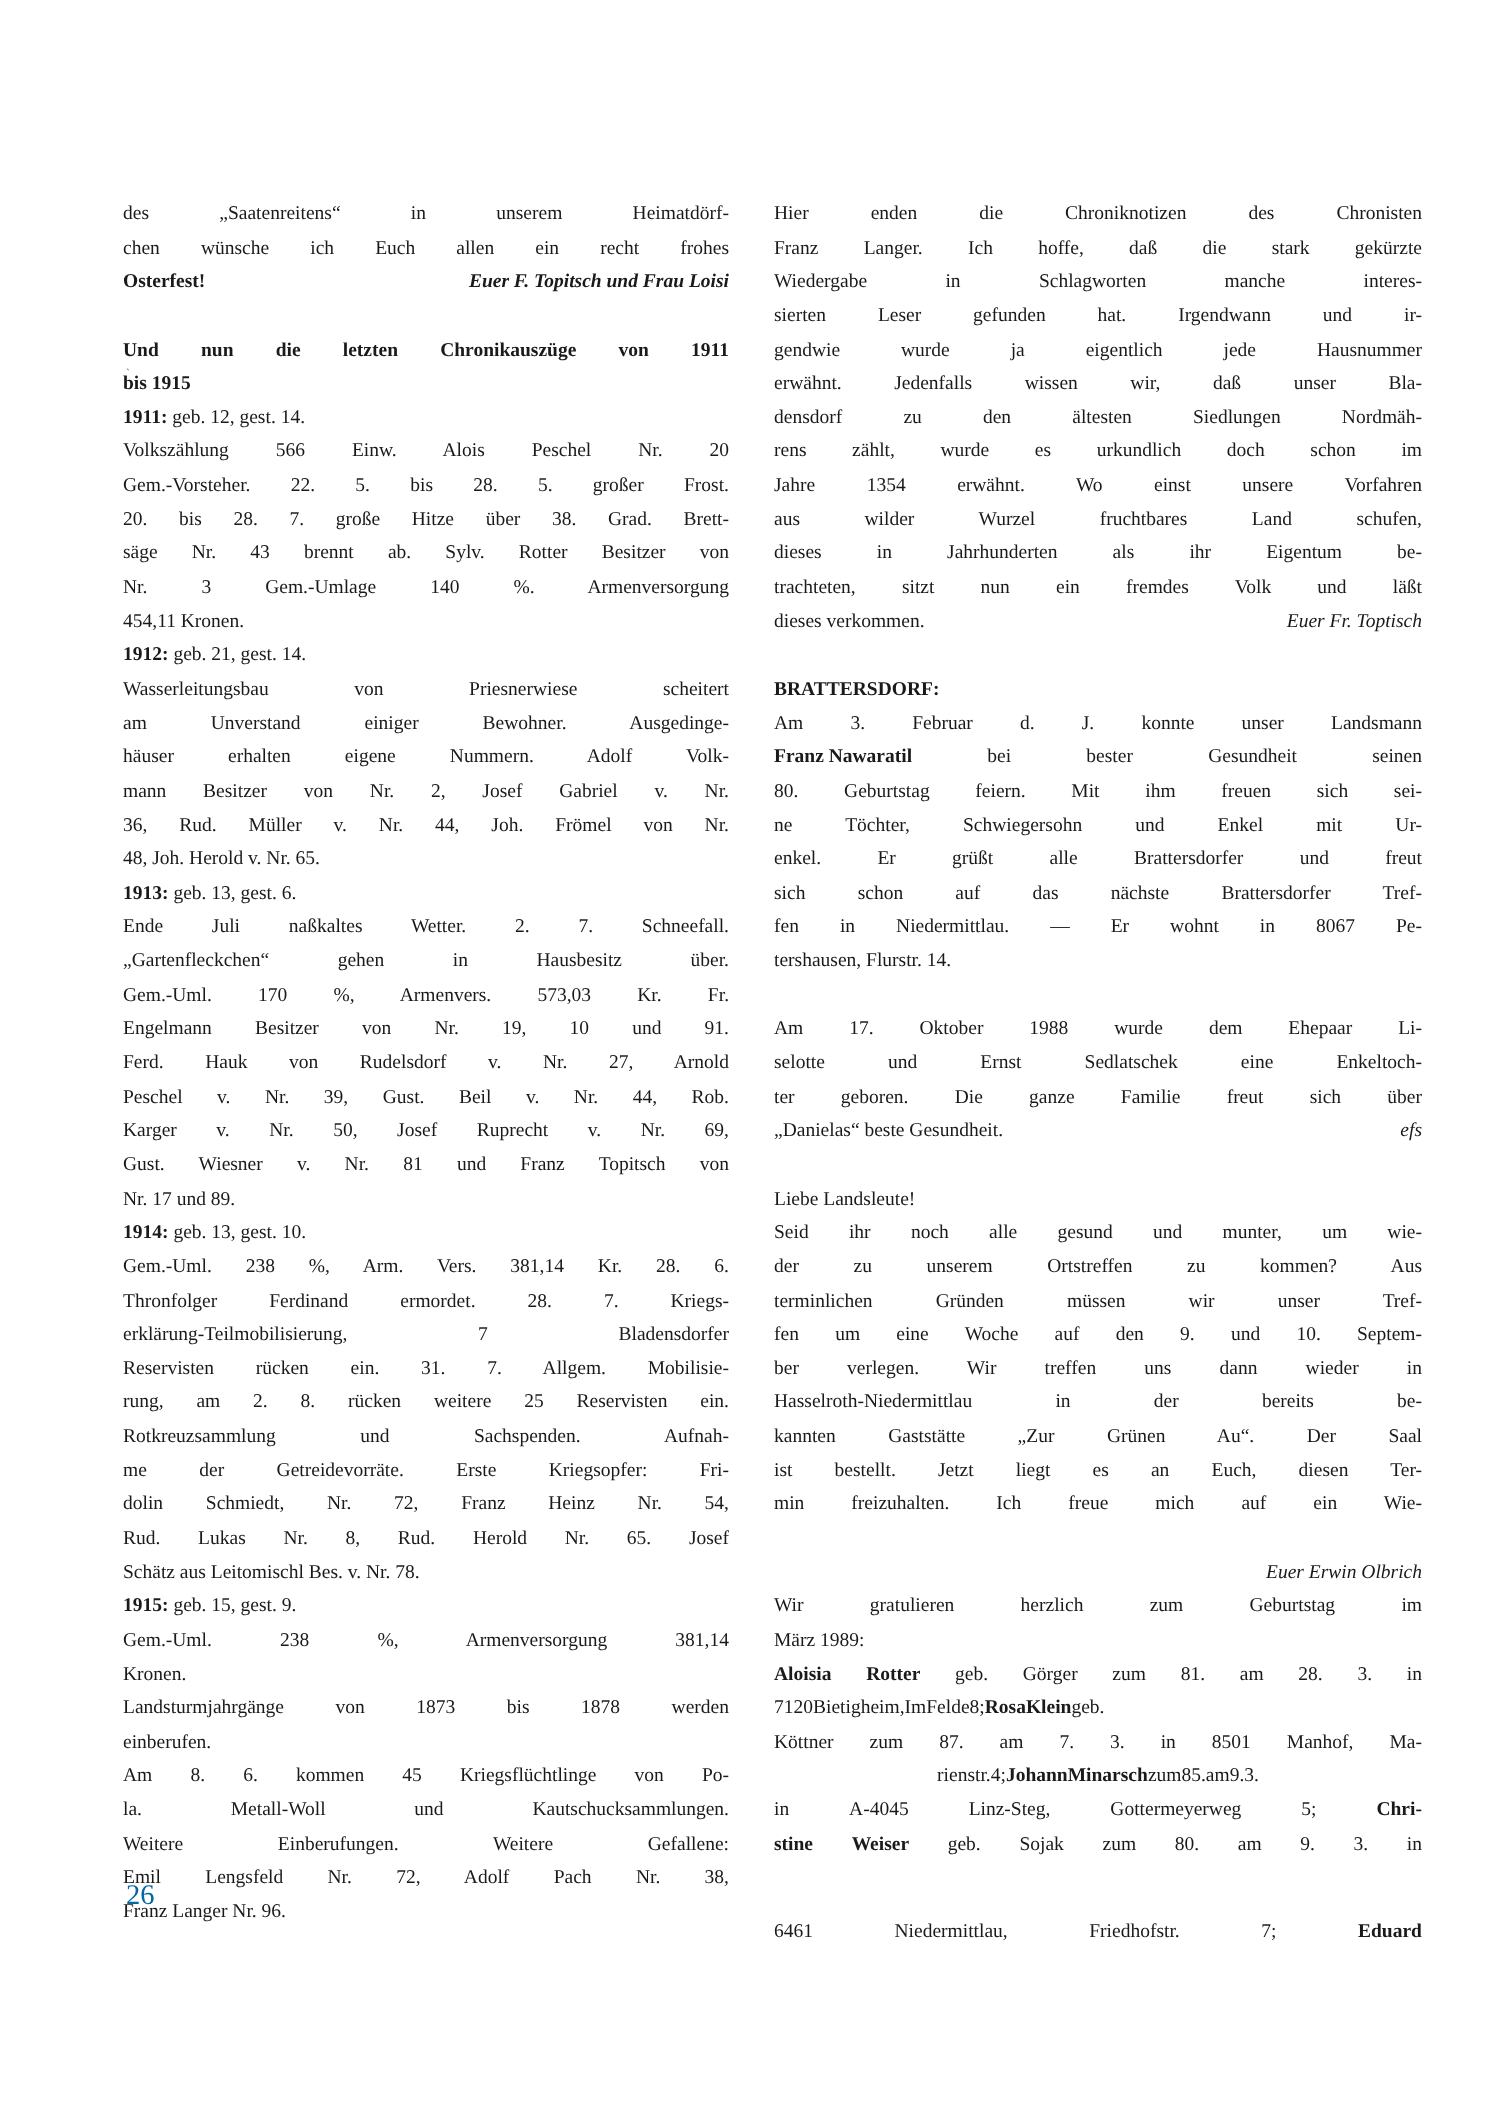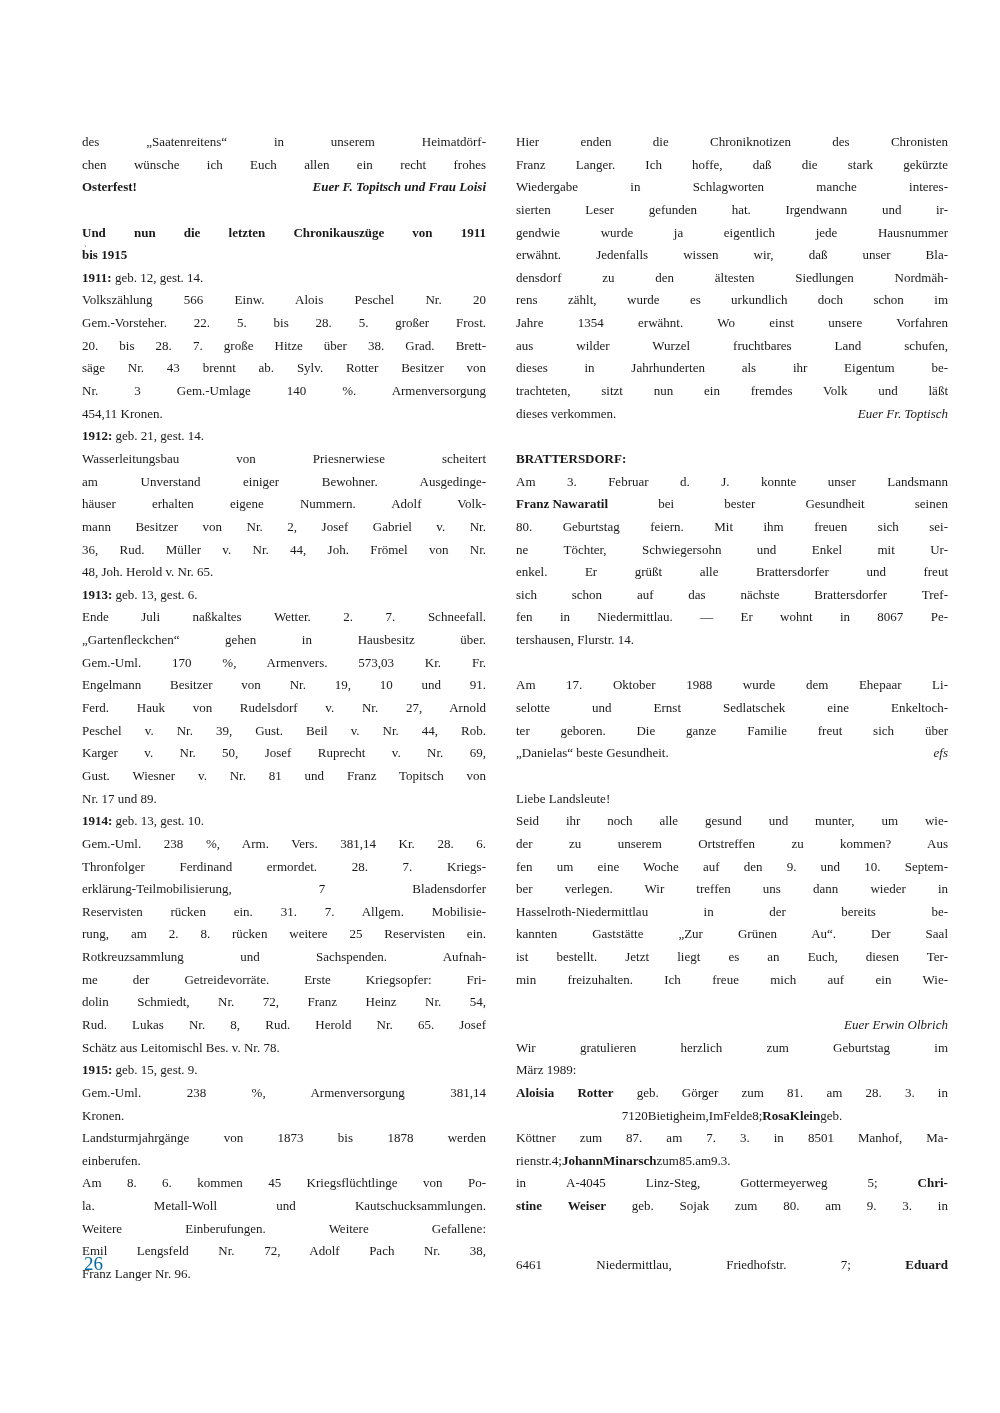--- a/index.html
+++ b/index.html
@@ -138,42 +138,43 @@
       <span>„Danielas“ beste Gesundheit.</span>
       <i>efs</i>
     </span>
   </div>
   <div class="gap"></div>
   <div>
     <span class="line last">Liebe Landsleute!</span>
     <div id="invlines">
         <span class="line">Seid ihr noch alle gesund und munter, um wie-</span>
         <span class="line">der zu unserem Ortstreffen zu kommen? Aus</span>
+        <span class="line">terminlichen Gründen müssen wir unser Tref-</span>
         <span class="line">fen um eine Woche auf den 9. und 10. Septem-</span>
         <span class="line">ber verlegen. Wir treffen uns dann wieder in</span>
         <span class="line">Hasselroth-Niedermittlau in der bereits be-</span>
         <span class="line">kannten Gaststätte „Zur Grünen Au“. Der Saal</span>
         <span class="line">ist bestellt. Jetzt liegt es an Euch, diesen Ter-</span>
         <span class="line">min freizuhalten. Ich freue mich auf ein Wie-</span>
       </div>
     <span class="line" style="text-align:left;text-align-last:right;">
       <i>Euer Erwin Olbrich</i>
     </span>
   </div>
   <div class="gap"></div>
   <div>
     <div id="conglines">
         <span class="line">Wir gratulieren herzlich zum Geburtstag im</span>
         <span class="line last">März 1989:</span>
       </div>
     <div id="congrich">
         <span class="line" style="display: flex; justify-content: space-between;"><b>Aloisia</b><b>Rotter</b><span>geb.</span><span>Görger</span><span>zum</span><span>81.</span><span>am</span><span>28.</span><span>3.</span><span>in</span></span>
-        <span class="line" style="display: flex; justify-content: center;"><span>7120</span><span>Bietigheim,</span><span>Im</span><span>Felde</span><span>8;</span><b>Rosa</b><b>Klein</b><span>geb.</span></span>
+        <span class="line" style="display: flex; justify-content: flex-start;"><span>7120</span><span>Bietigheim,</span><span>Im</span><span>Felde</span><span>8;</span><b>Rosa</b><b>Klein</b><span>geb.</span></span>
         <span class="line" style="display: flex; justify-content: space-between;"><span>Köttner</span><span>zum</span><span>87.</span><span>am</span><span>7.</span><span>3.</span><span>in</span><span>8501</span><span>Manhof,</span><span>Ma-</span></span>
-        <span class="line" style="display: flex; justify-content: flex-start;"><span>rienstr.</span><span>4;</span><b>Johann</b><b>Minarsch</b><span>zum</span><span>85.</span><span>am</span><span>9.</span><span>3.</span></span>
+        <span class="line" style="display: flex; justify-content: center;"><span>rienstr.</span><span>4;</span><b>Johann</b><b>Minarsch</b><span>zum</span><span>85.</span><span>am</span><span>9.</span><span>3.</span></span>
         <span class="line" style="display: flex; justify-content: space-between;"><span>in</span><span>A-4045</span><span>Linz-Steg,</span><span>Gottermeyerweg</span><span>5;</span><b>Chri-</b></span>
         <span class="line" style="display: flex; justify-content: space-between;"><b>stine</b><b>Weiser</b><span>geb.</span><span>Sojak</span><span>zum</span><span>80.</span><span>am</span><span>9.</span><span>3.</span><span>in</span></span>
         <span class="line" style="display: flex; justify-content: space-between; margin-top: 36px;"><span>6461</span><span>Niedermittlau,</span><span>Friedhofstr.</span><span>7;</span><b>Eduard</b></span>
       </div>
   </div>
 </div>
 
 <span class="tick">ˎ</span>
 <div class="page-number">26</div>
 

